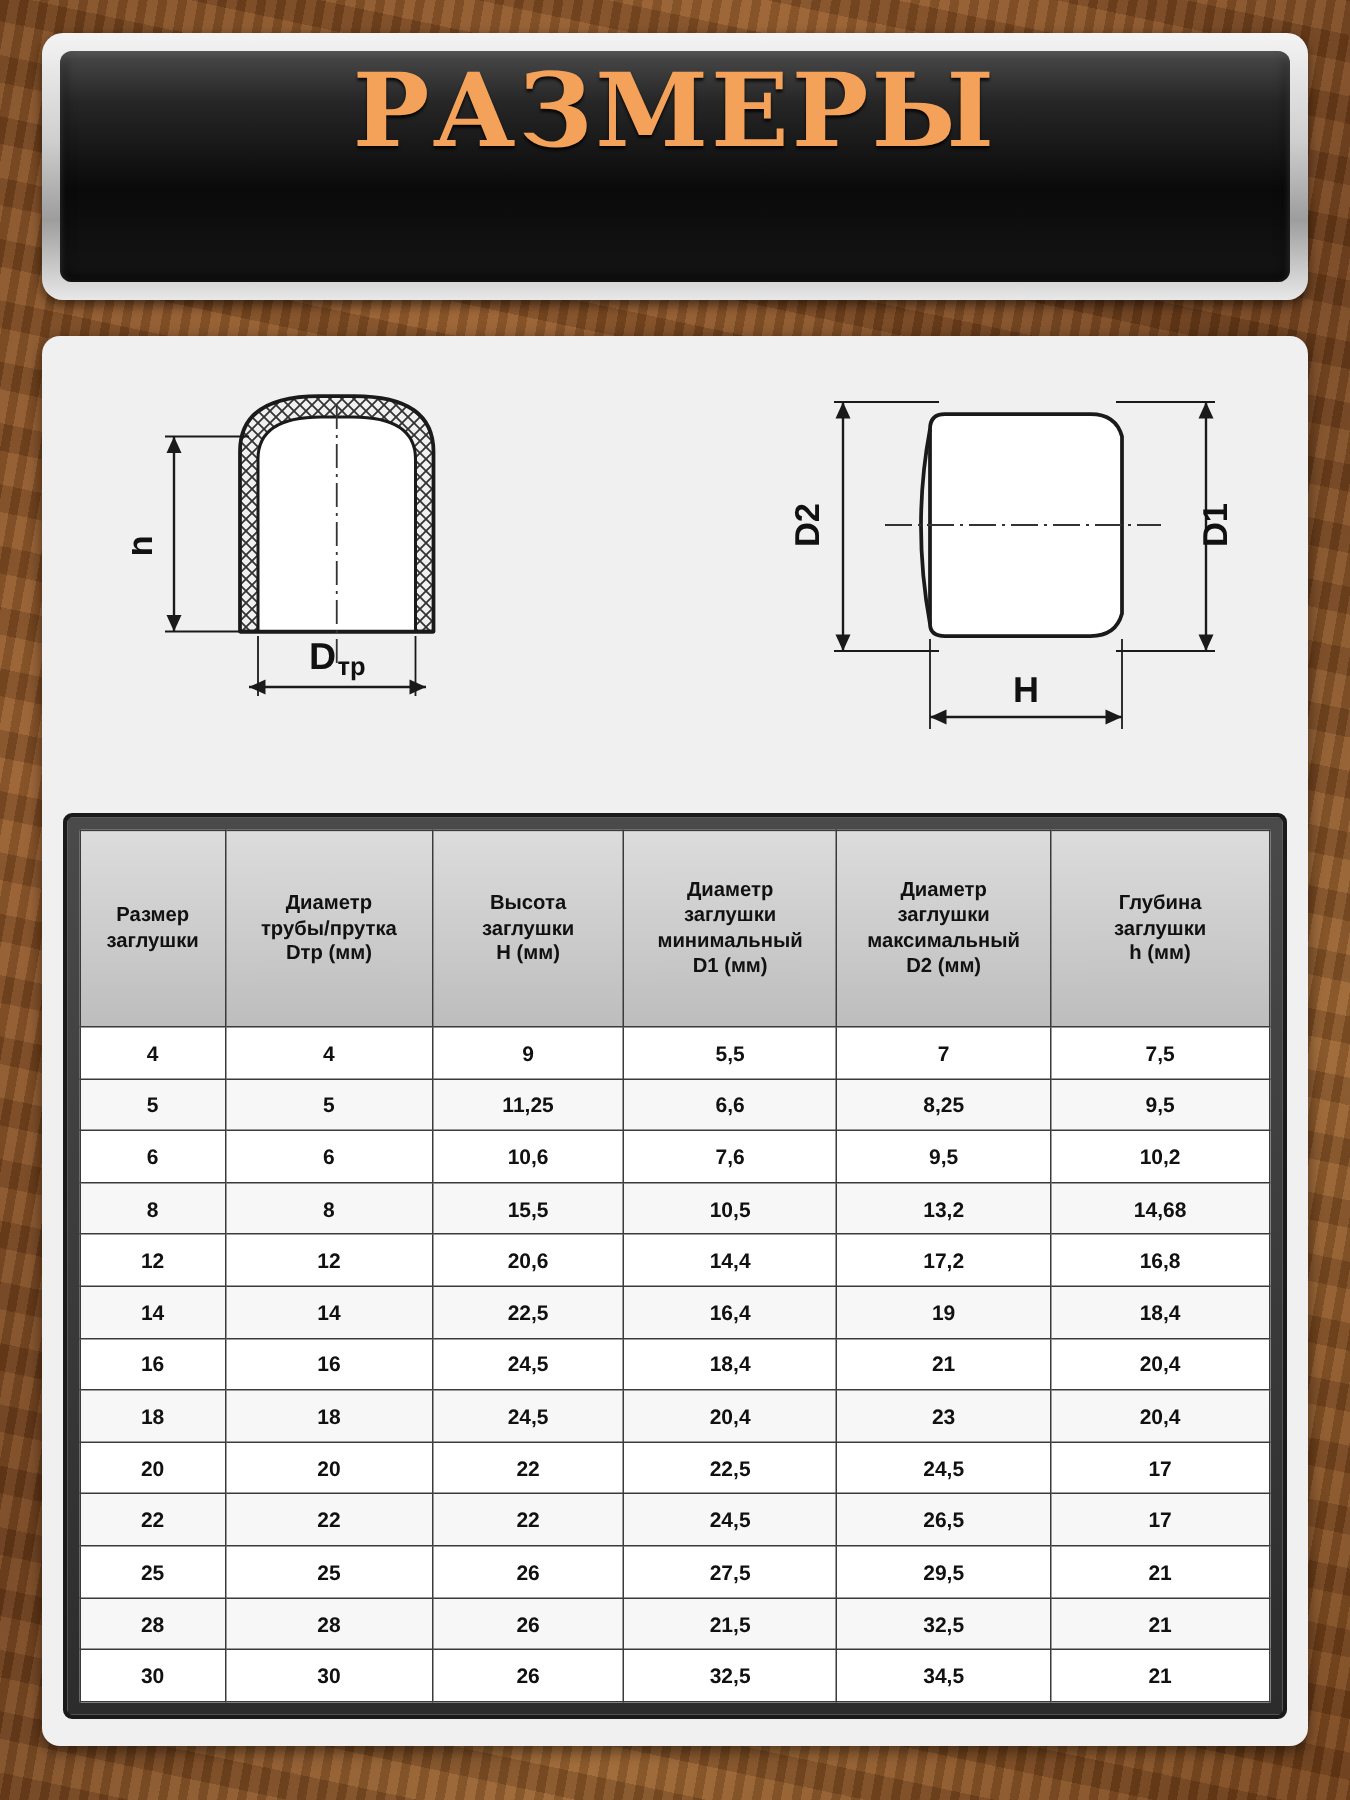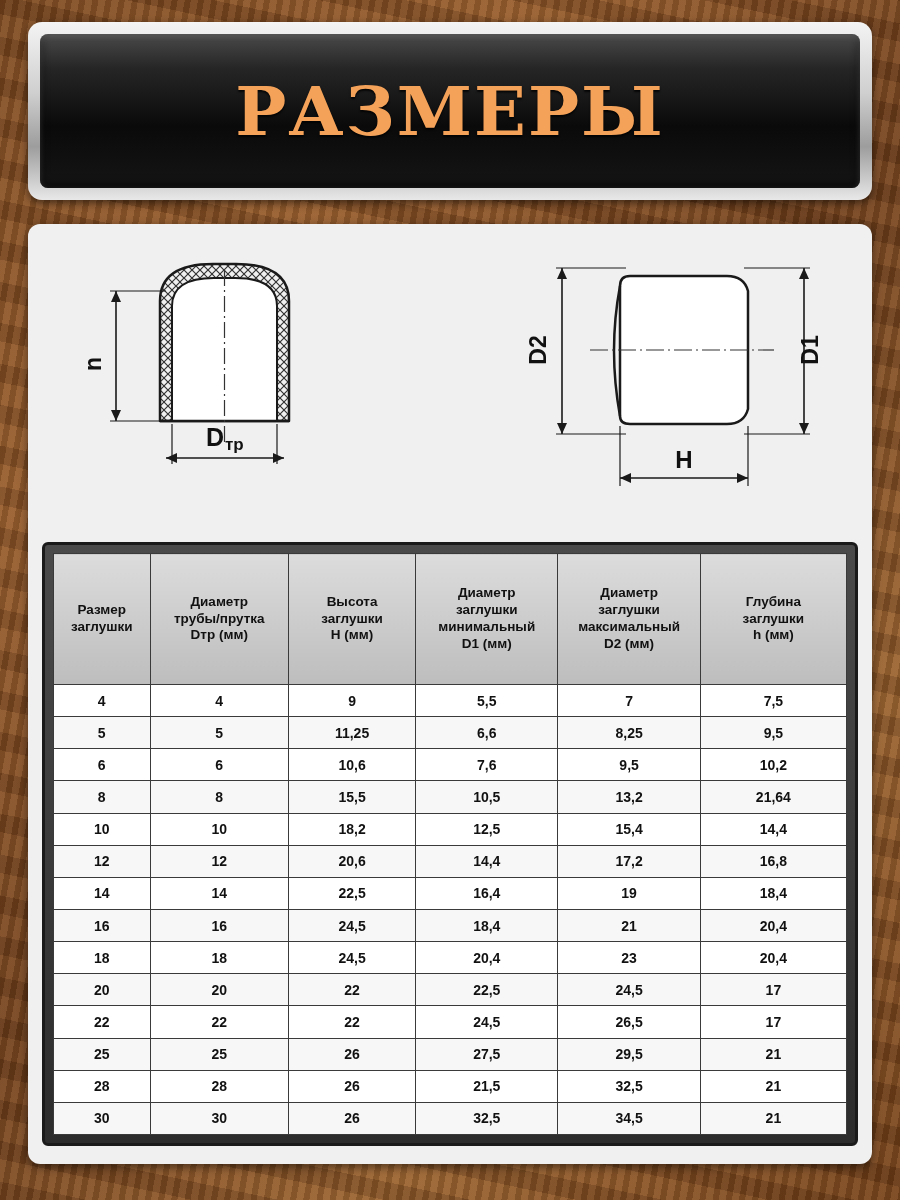--- a/index.html
+++ b/index.html
@@ -41,21 +41,20 @@
     box-shadow: 0 3px 8px rgba(0,0,0,0.55);
     padding: 12px;
     box-sizing: border-box;
   }
   .title-inner {
     width: 100%;
     height: 100%;
     border-radius: 8px;
     background: linear-gradient(180deg, #4a4a4a 0%, #262626 22%, #0a0a0a 60%, #151515 100%);
     display: flex;
-    align-items: center;
     justify-content: center;
     box-shadow: inset 0 2px 6px rgba(255,255,255,0.18), inset 0 -3px 10px rgba(0,0,0,0.8);
   }
   .title-text {
     font-family: "DejaVu Serif", "Liberation Serif", serif;
     font-weight: bold;
     font-size: 68px;
     letter-spacing: 2px;
     color: #f4a259;
     text-shadow: 0 2px 2px rgba(0,0,0,0.8);
@@ -266,29 +265,21 @@
               <td>7,6</td>
               <td>9,5</td>
               <td>10,2</td>
             </tr>
             <tr>
               <td>8</td>
               <td>8</td>
               <td>15,5</td>
               <td>10,5</td>
               <td>13,2</td>
-              <td>21,64</td>
-            </tr>
-            <tr>
-              <td>10</td>
-              <td>10</td>
-              <td>18,2</td>
-              <td>12,5</td>
-              <td>15,4</td>
-              <td>14,4</td>
+              <td>14,68</td>
             </tr>
             <tr>
               <td>12</td>
               <td>12</td>
               <td>20,6</td>
               <td>14,4</td>
               <td>17,2</td>
               <td>16,8</td>
             </tr>
             <tr>

